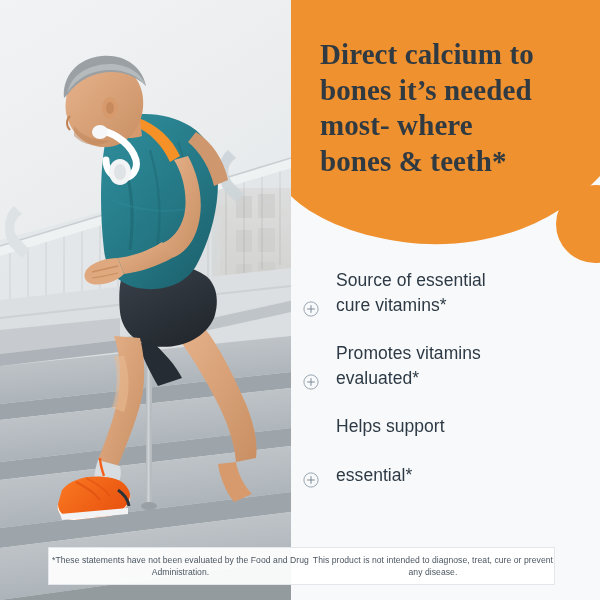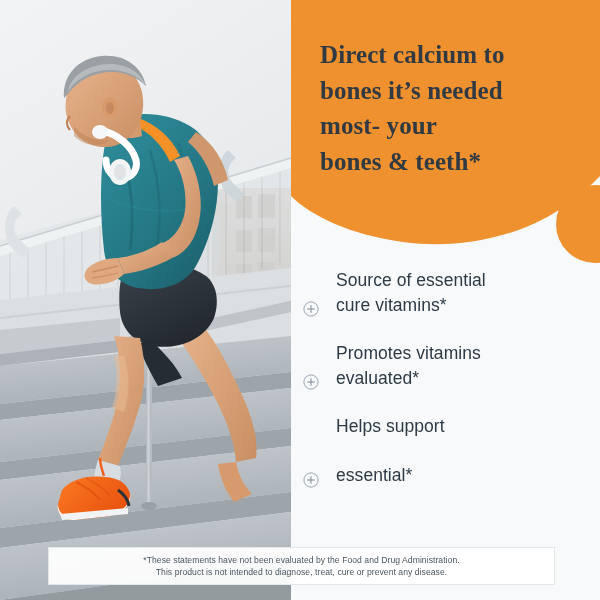--- a/index.html
+++ b/index.html
@@ -35,21 +35,21 @@
     overflow:hidden;
   }
   .shapes { position:absolute; inset:0; width:309px; height:600px; }
 
   
   .headline {
     position:absolute;
     left:29px; top:37px;
     width:266px;
     font-family:"Liberation Serif", serif;
-    font-size:25px;
+    font-size:29px;
     line-height:35.5px;
     color:#2f3a42;
     letter-spacing:.1px;
     z-index:4;
   }
 
   
   .benefits {
     position:absolute;
     left:12px; top:268px;
@@ -76,21 +76,21 @@
   }
 
   
   .disclaimer {
     position:absolute;
     left:48px; top:547px;
     width:507px; height:38px;
     background:rgba(255,255,255,.93);
     border:1px solid #e3e6ea;
     display:flex;
-    flex-direction:column;
+    flex-direction:row;
     align-items:center;
     justify-content:center;
     z-index:6;
   }
   .disclaimer div {
     font-size:8.6px;
     line-height:12px;
     color:#4a5560;
     text-align:center;
     letter-spacing:.05px;
@@ -300,21 +300,21 @@
                C300 186 286 198 268 210
                C228 236 170 250 112 242
                C60 235 20 216 0 196 Z" fill="#f0912f"></path>
 
       <circle cx="304" cy="224" r="39" fill="#f0912f"></circle>
     </svg>
 
     <h1 class="headline">
       <span>Direct calcium to</span><br>
       <span>bones it’s needed</span><br>
-      <span>most- your</span><br>
+      <span>most- where</span><br>
       <span>bones &amp; teeth*</span>
     </h1>
 
     <ul class="benefits" style="list-style:none;">
 
       <li class="benefit">
         <span class="plus-icon">
           <svg width="16" height="16" viewBox="0 0 16 16" xmlns="http://www.w3.org/2000/svg">
             <circle cx="8" cy="8" r="7.1" fill="none" stroke="#9aa6b2" stroke-width="1"></circle>
             <path d="M8 4.6 L8 11.4 M4.6 8 L11.4 8" stroke="#7d8a97" stroke-width="1" stroke-linecap="round"></path>

